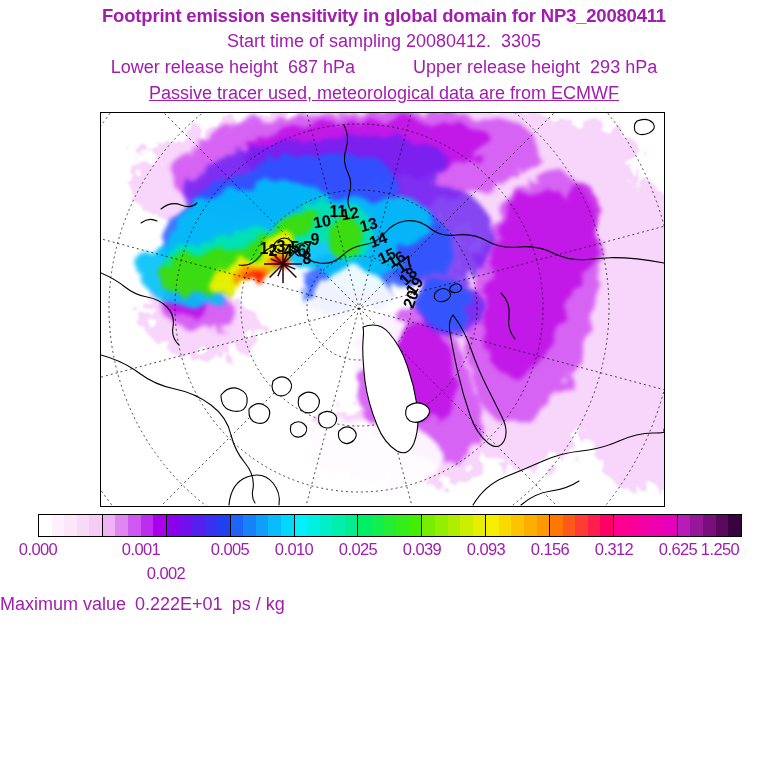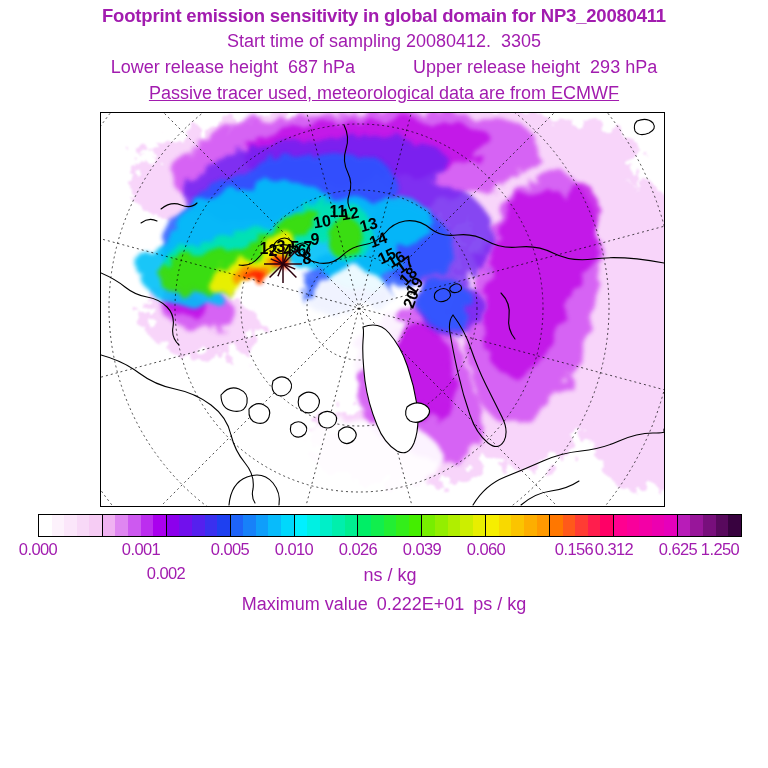--- a/index.html
+++ b/index.html
@@ -14,21 +14,21 @@
   .map svg{position:absolute;left:0;top:0;width:100%;height:100%;}
   #mapsvg text{font-family:"Liberation Sans",sans-serif;font-weight:700;fill:#000;}
   .cbar{position:absolute;left:38px;top:514px;width:704px;height:23px;border:1.8px solid #000;
         box-sizing:border-box;display:flex;}
   .cbar .cell{flex:1 1 auto;height:100%;}
   .cblabels{position:absolute;left:38px;top:540px;width:704px;height:20px;}
   .cblabels span{position:absolute;top:0;transform:translateX(-50%);font-weight:400;
                  font-size:16.5px;letter-spacing:-0.6px;white-space:nowrap;}
   .units{position:absolute;left:38px;top:565px;width:704px;text-align:center;font-size:18px;}
   .maxline{position:absolute;left:0;top:594px;width:768px;font-size:18px;display:flex;
-           justify-content:center;gap:9px;white-space:pre;}
+           justify-content:flex-start;gap:9px;white-space:pre;}
 </style>
 </head>
 <body>
 
 <div class="page">
 
   <div class="hline t1">Footprint emission sensitivity in global domain for NP3_20080411</div>
   <div class="hline row2">
     <span>Start time of sampling 20080412.  3305</span>
   </div>
@@ -263,28 +263,27 @@
       <div class="cell" style="background: rgb(120, 15, 124);"></div>
       <div class="cell" style="background: rgb(88, 9, 93);"></div>
       <div class="cell" style="background: rgb(56, 2, 63);"></div>
     </div>
   <div class="cblabels" id="cblabels">
       <span style="left: 0px;">0.000</span>
       <span style="left: 67px; margin-left: 36px;">0.001</span>
       <span style="left: 128px; margin-top: 24px;">0.002</span>
       <span style="left: 192px;">0.005</span>
       <span style="left: 256px;">0.010</span>
-      <span style="left: 320px;">0.026</span>
+      <span style="left: 320px;">0.025</span>
       <span style="left: 384px;">0.039</span>
-      <span style="left: 448px;">0.060</span>
-      <span style="left: 536px;">0.156</span>
+      <span style="left: 448px;">0.093</span>
+      <span style="left: 512px;">0.156</span>
       <span style="left: 576px;">0.312</span>
       <span style="left: 640px;">0.625</span>
       <span style="left: 682px;">1.250</span>
     </div>
-  <div class="units">ns / kg</div>
   <div class="maxline">
     <span>Maximum value</span>
     <span>0.222E+01</span>
     <span>ps / kg</span>
   </div>
 
 </div>
 
 </body></html>

